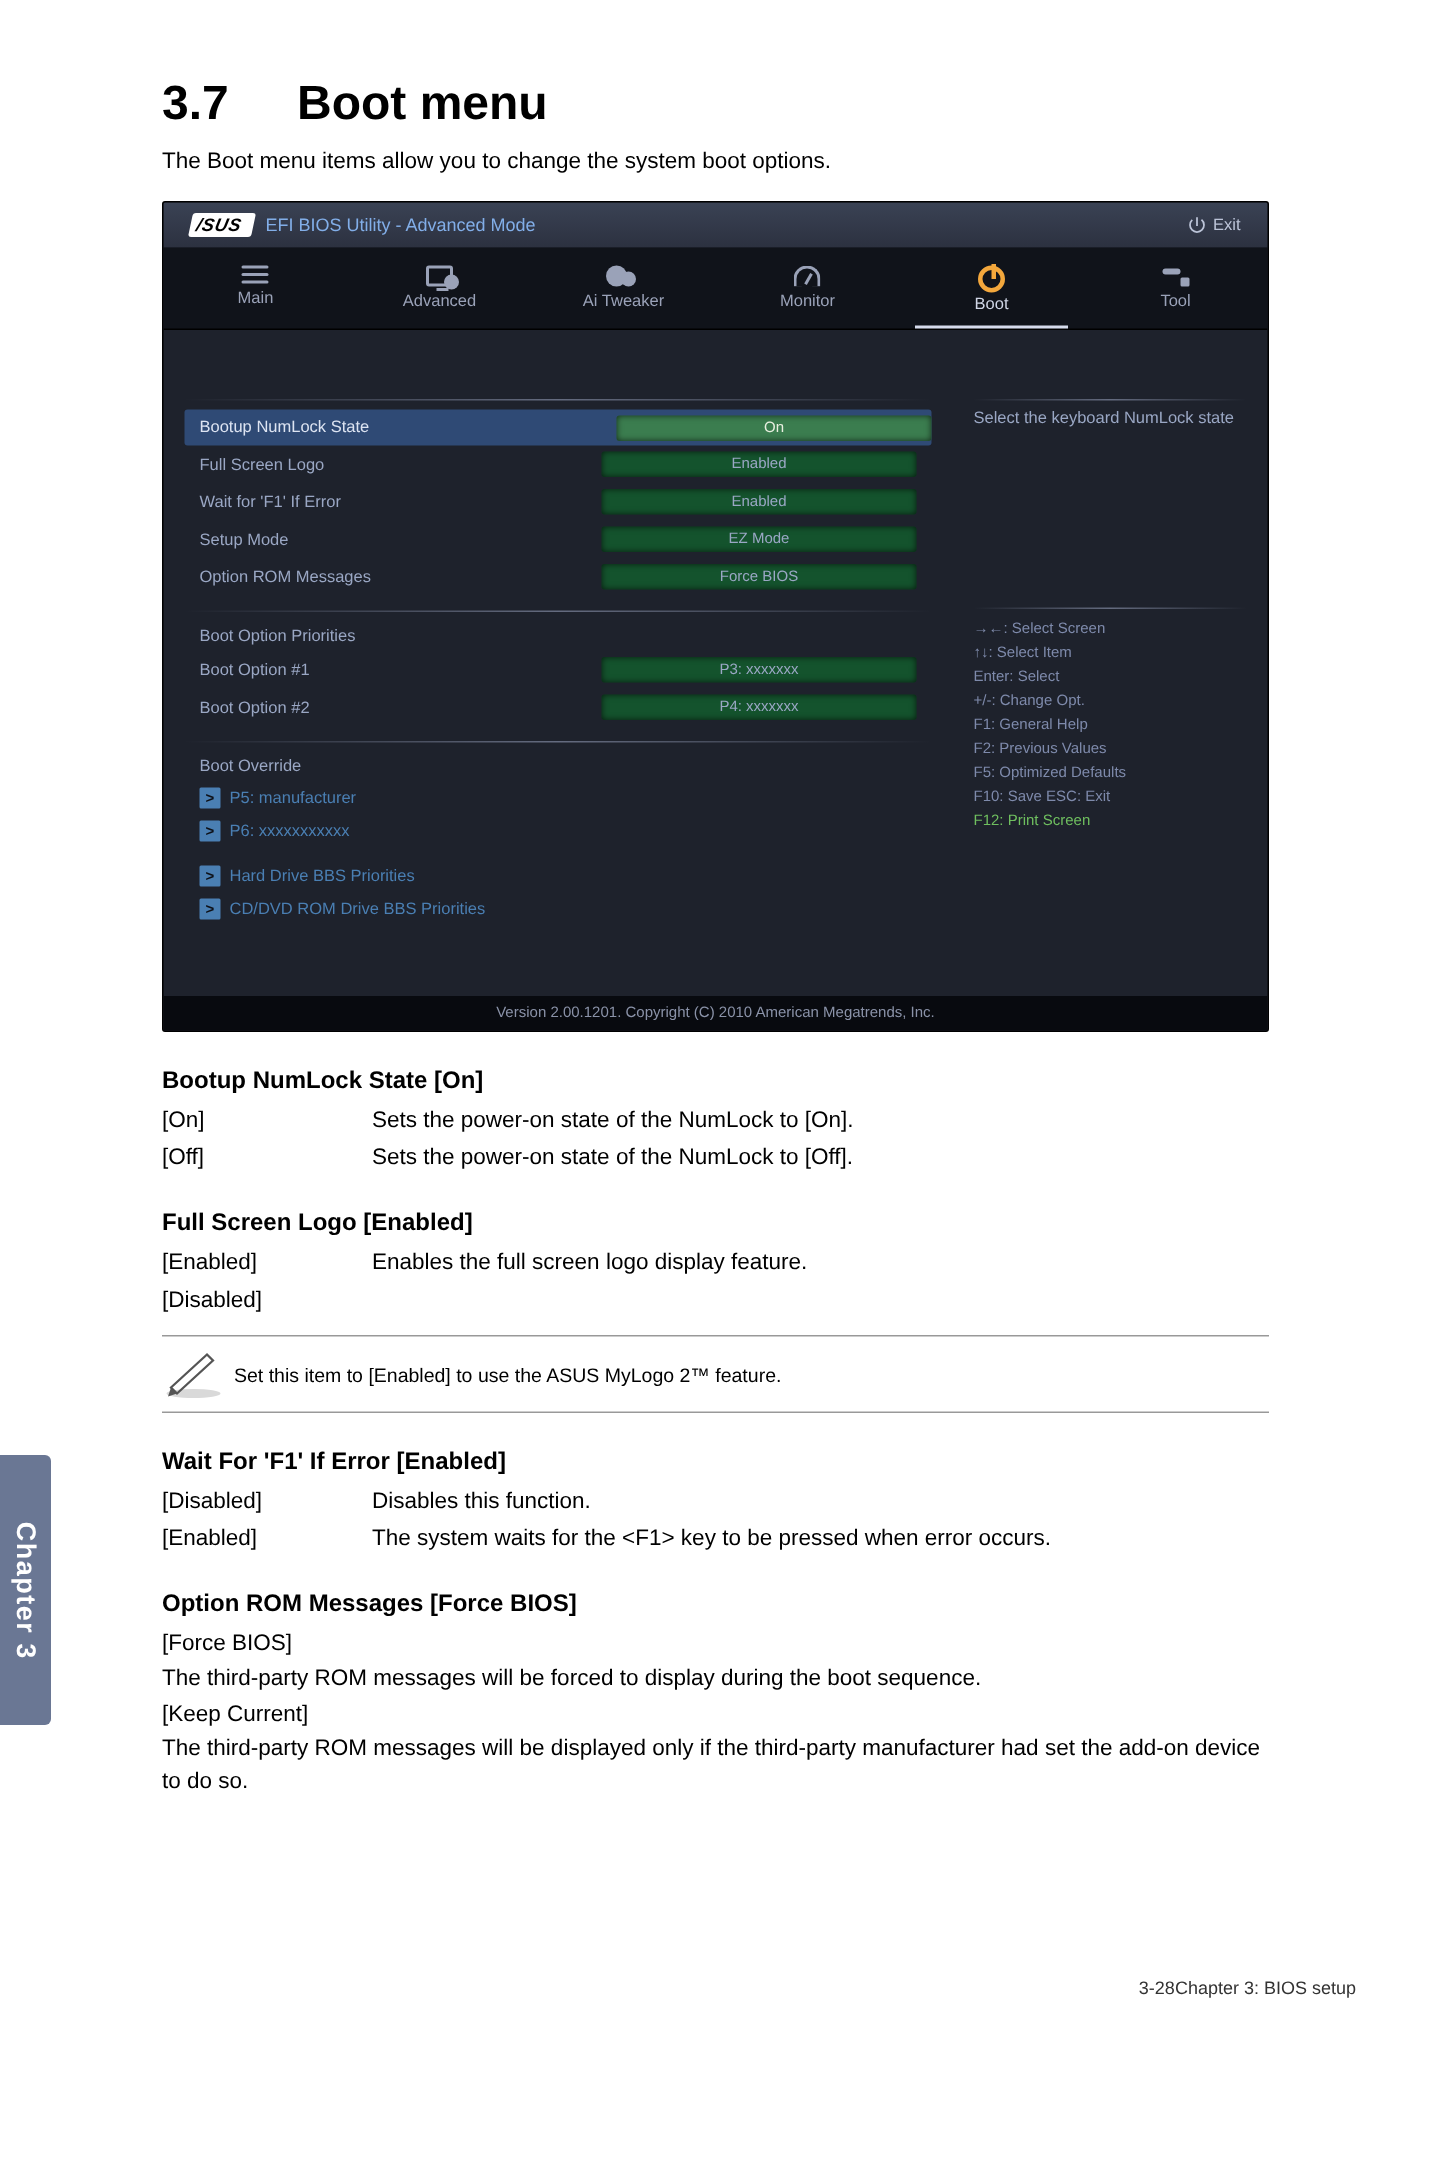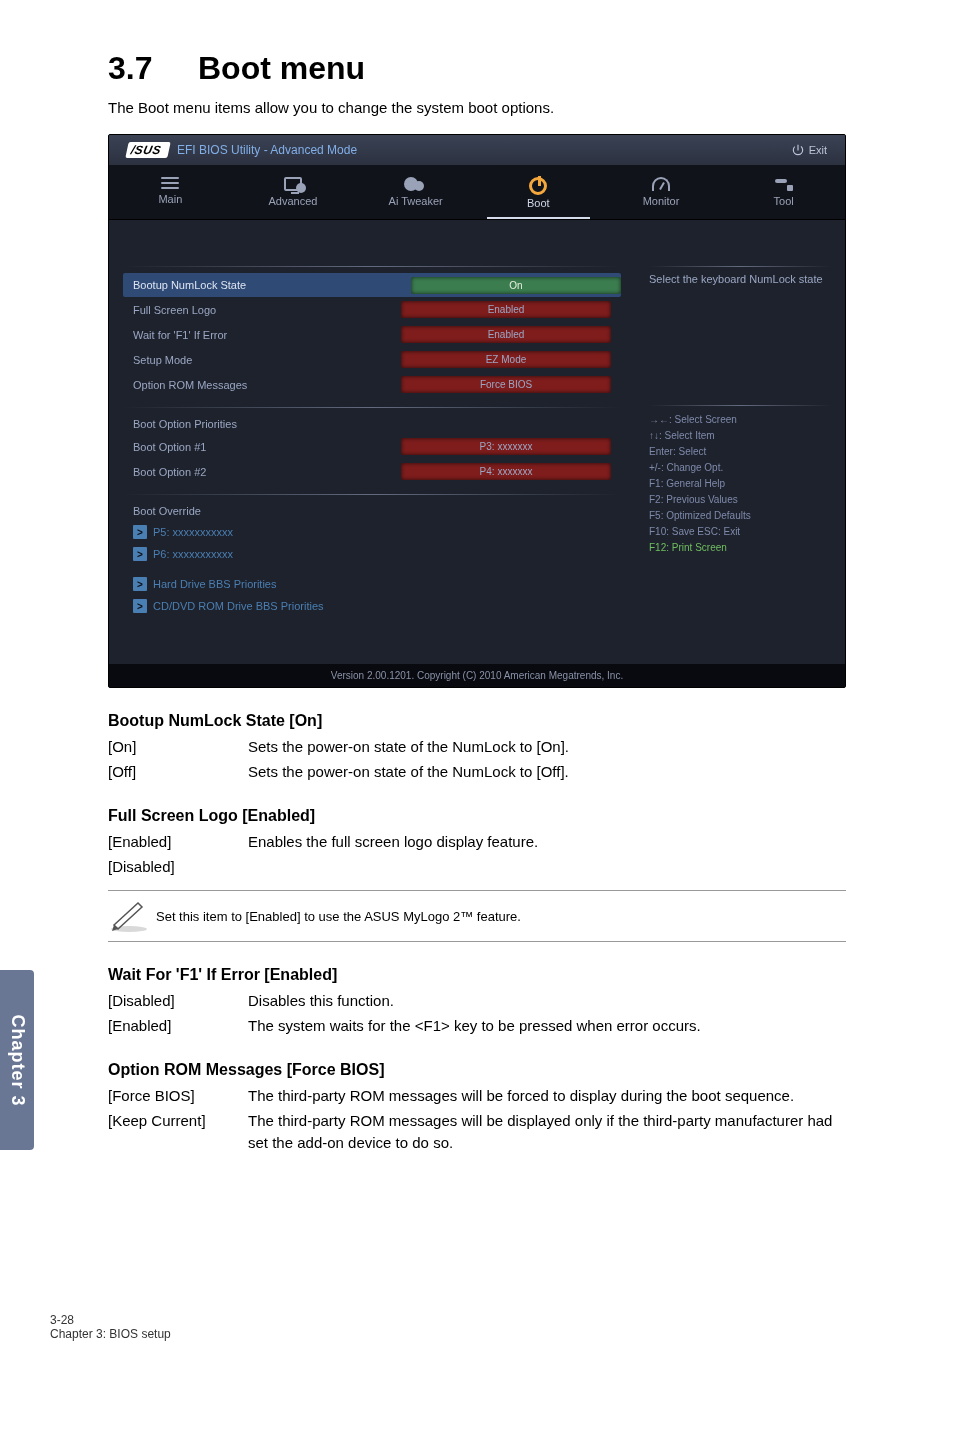--- a/index.html
+++ b/index.html
@@ -43,21 +43,21 @@
   .tab.tool .tl::after{content:"";position:absolute;width:6px;height:6px;background:#9aa2b8;right:0;bottom:0;border-radius:1px;}
 
   .bios-body { display:flex; min-height:420px;margin-top:24px; }
   .left { flex:1; padding:16px 14px; }
   .right { width:210px; padding:16px 14px; }
   .hr { height:1px; background: linear-gradient(to right, rgba(255,255,255,0) 0%, rgba(170,180,210,0.5) 50%, rgba(255,255,255,0) 100%); margin:6px 0; }
 
   .highlight-row { display:flex; align-items:center; background:#2f4a75; border-radius:2px; padding:0; }
   .highlight-row .label { flex:1; color:#dde4f2; padding:6px 10px; }
   .field-val { width:210px; }
-  .valbox { display:inline-block; width:210px; text-align:center; background:#7f1d1d; color:#9aa7c4; border-radius:2px; padding:3px 0; font-size:10px; box-shadow: inset 0 0 4px rgba(0,0,0,0.7); }
+  .valbox { display:inline-block; width:210px; text-align:center; background:#14532d; color:#9aa7c4; border-radius:2px; padding:3px 0; font-size:10px; box-shadow: inset 0 0 4px rgba(0,0,0,0.7); }
   .valbox.on { background:#3b7d4f; color:#e8efe0; }
   .row { display:flex; align-items:center; padding:4px 10px; }
   .row .label { flex:1; color:#9aa7c4; }
 
   .section-label { color:#9aa7c4; padding:4px 10px; }
   .arrow-item { display:flex; align-items:center; gap:6px; padding:4px 10px; color:#4a7fb3; }
   .arrow-item .arrbox { width:14px; height:14px; background:#4a7fb3; color:#0e1118; display:flex; align-items:center; justify-content:center; font-size:10px; font-weight:bold; border-radius:1px;}
 
   .right .help { color:#9aa7c4; font-size:11px; margin-bottom:60px; }
   .keys { color:#7e8aab; font-size:10px; line-height:1.6; }
@@ -65,29 +65,29 @@
 
   .bios-footer { background:#080a0f; color:#8a92a8; text-align:center; padding:6px; font-size:10px; }
 
   
   .sect-head { font-weight:bold; font-size:16px; margin-top:24px; margin-bottom:6px; }
   .opt-row { display:flex; font-size:15px; margin-bottom:2px; line-height:1.5; }
   .opt-row .key { width:140px; }
   .note { display:flex; align-items:center; gap:6px; margin:12px 0; border-top:1px solid #999; border-bottom:1px solid #999; padding:8px 0; }
   .note svg { flex-shrink:0; }
   .note .txt { font-size:13px; }
-  .multiline-opt { display:flex; font-size:15px; line-height:1.5; margin-bottom:2px;}
+  .multiline-opt { display:flex; font-size:15px; line-height:1.5; margin-bottom:2px;flex-direction:column;}
   .multiline-opt .key{width:140px; flex-shrink:0;}
   .multiline-opt .val{flex:1;}
 
   
   .chapter-tab { position:absolute; left:0; top:970px; width:34px; height:180px; background:#6a7794; display:flex; align-items:center; justify-content:center; border-radius:0 4px 4px 0; }
   .chapter-tab span { transform: rotate(90deg); color:#fff; font-weight:bold; font-size:18px; white-space:nowrap; letter-spacing:1px;}
 
-  .footer-line { display:flex; justify-content:center; padding:0 50px 20px 50px; font-size:12px; color:#333; margin-top:116px;flex-direction:column;}
+  .footer-line { display:flex; justify-content:flex-end; padding:0 50px 20px 50px; font-size:12px; color:#333; margin-top:76px;}
 </style>
 </head>
 <body>
 
 <div class="chapter-tab">
     <span>Chapter 3</span>
   </div>
 
 <div class="page">
   <h1><span class="numspan">3.7</span><span>Boot menu</span></h1>
@@ -119,27 +119,27 @@
       <div class="tab adv">
         <div class="mon">
             <span class="gear"></span>
           </div>
         <span class="tablabel">Advanced</span>
       </div>
       <div class="tab ai">
         <div class="clouds"></div>
         <span class="tablabel">Ai Tweaker</span>
       </div>
+      <div class="tab monitor">
+        <div class="spd"></div>
+        <span class="tablabel">Monitor</span>
+      </div>
       <div class="tab boot active">
         <div class="pwr"></div>
         <span class="tablabel">Boot</span>
-      </div>
-      <div class="tab monitor">
-        <div class="spd"></div>
-        <span class="tablabel">Monitor</span>
       </div>
       <div class="tab tool">
         <div class="tl"></div>
         <span class="tablabel">Tool</span>
       </div>
     </div>
 
     <div class="bios-body">
       <div class="left">
         <div class="hr"></div>
@@ -172,21 +172,21 @@
         </div>
         <div class="row">
           <div class="label">Boot Option #2</div>
           <div class="field-val"><span class="valbox">P4: xxxxxxx</span></div>
         </div>
 
         <div class="hr" style="margin-top:10px;"></div>
         <div class="section-label">Boot Override</div>
         <div class="arrow-item">
             <span class="arrbox">&gt;</span>
-            <span>P5: xxxxxxxxxxx</span>
+            <span>P5: manufacturer</span>
           </div>
         <div class="arrow-item">
             <span class="arrbox">&gt;</span>
             <span>P6: xxxxxxxxxxx</span>
           </div>
         <div style="height:8px;"></div>
         <div class="arrow-item">
             <span class="arrbox">&gt;</span>
             <span>Hard Drive BBS Priorities</span>
           </div>

